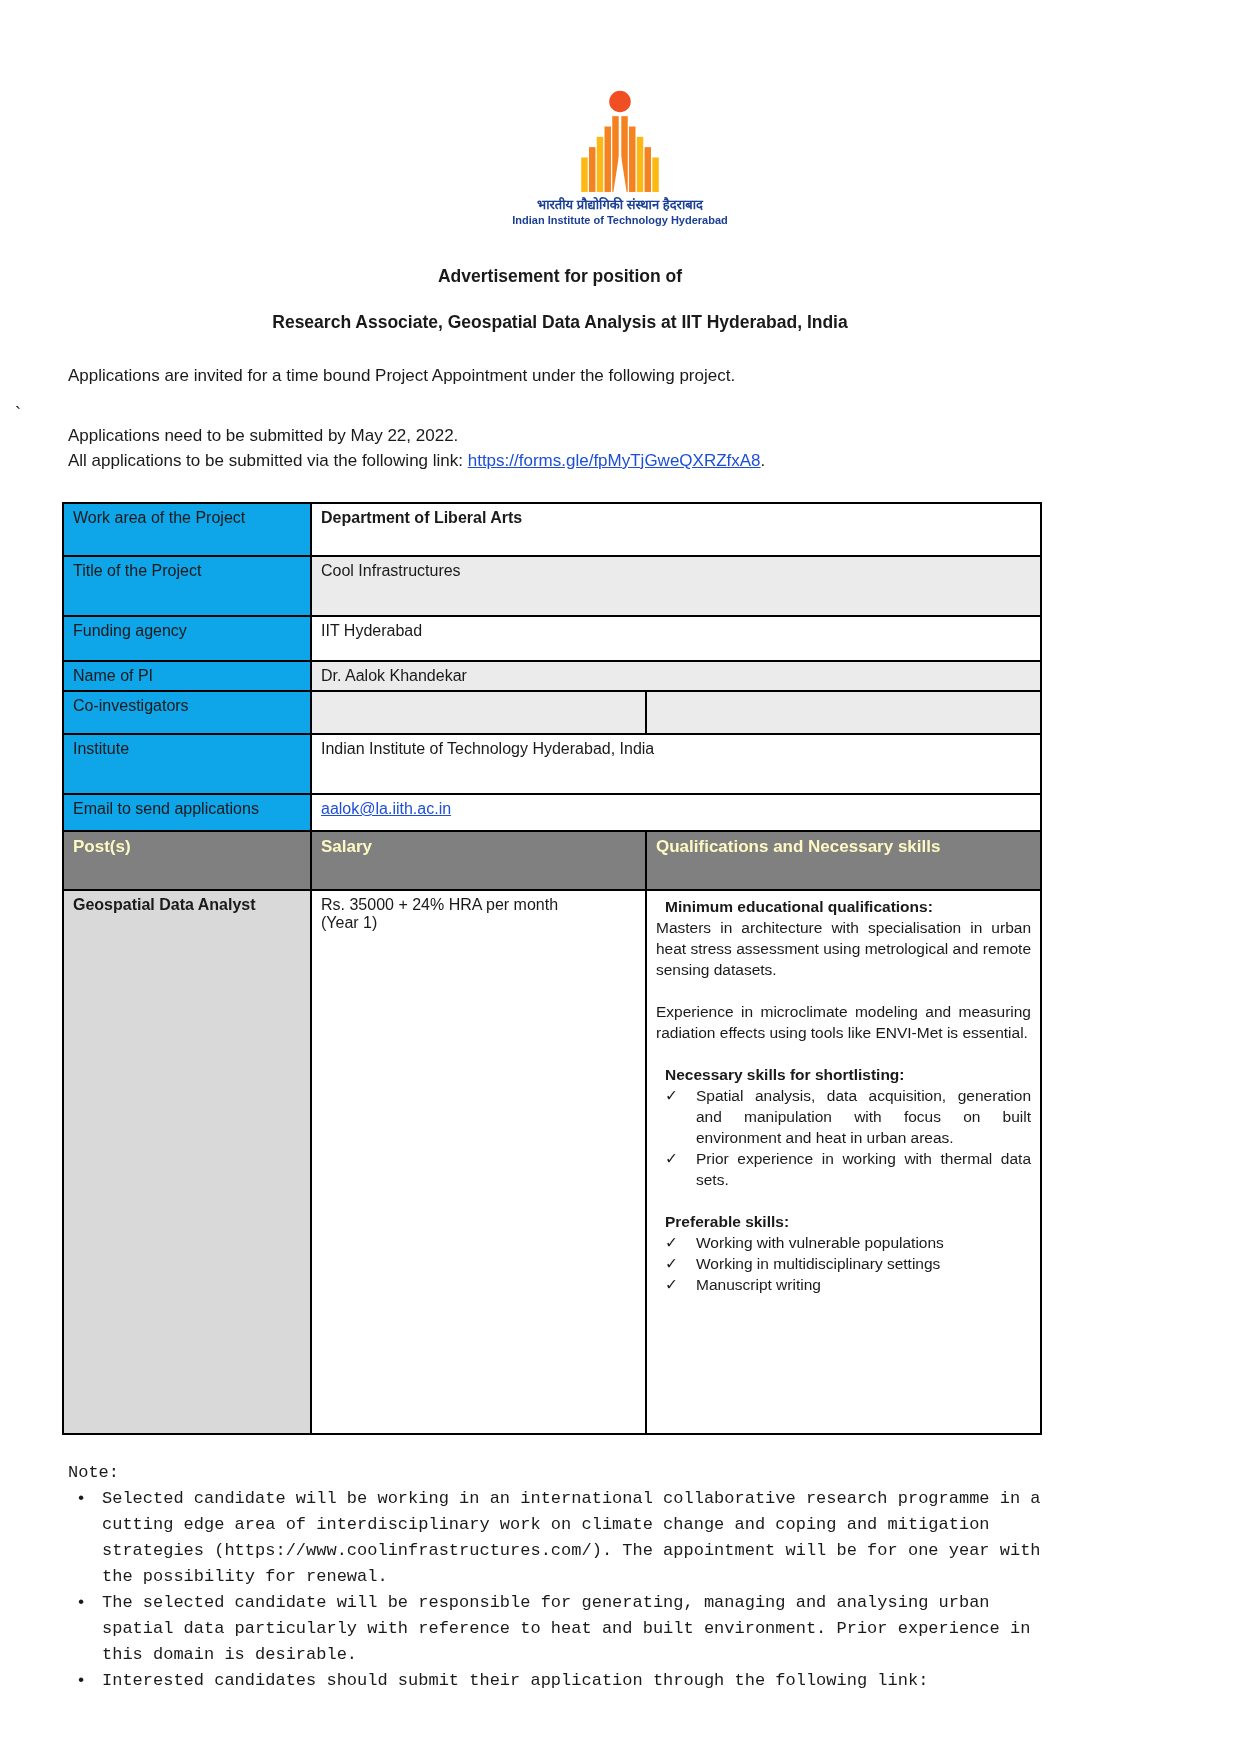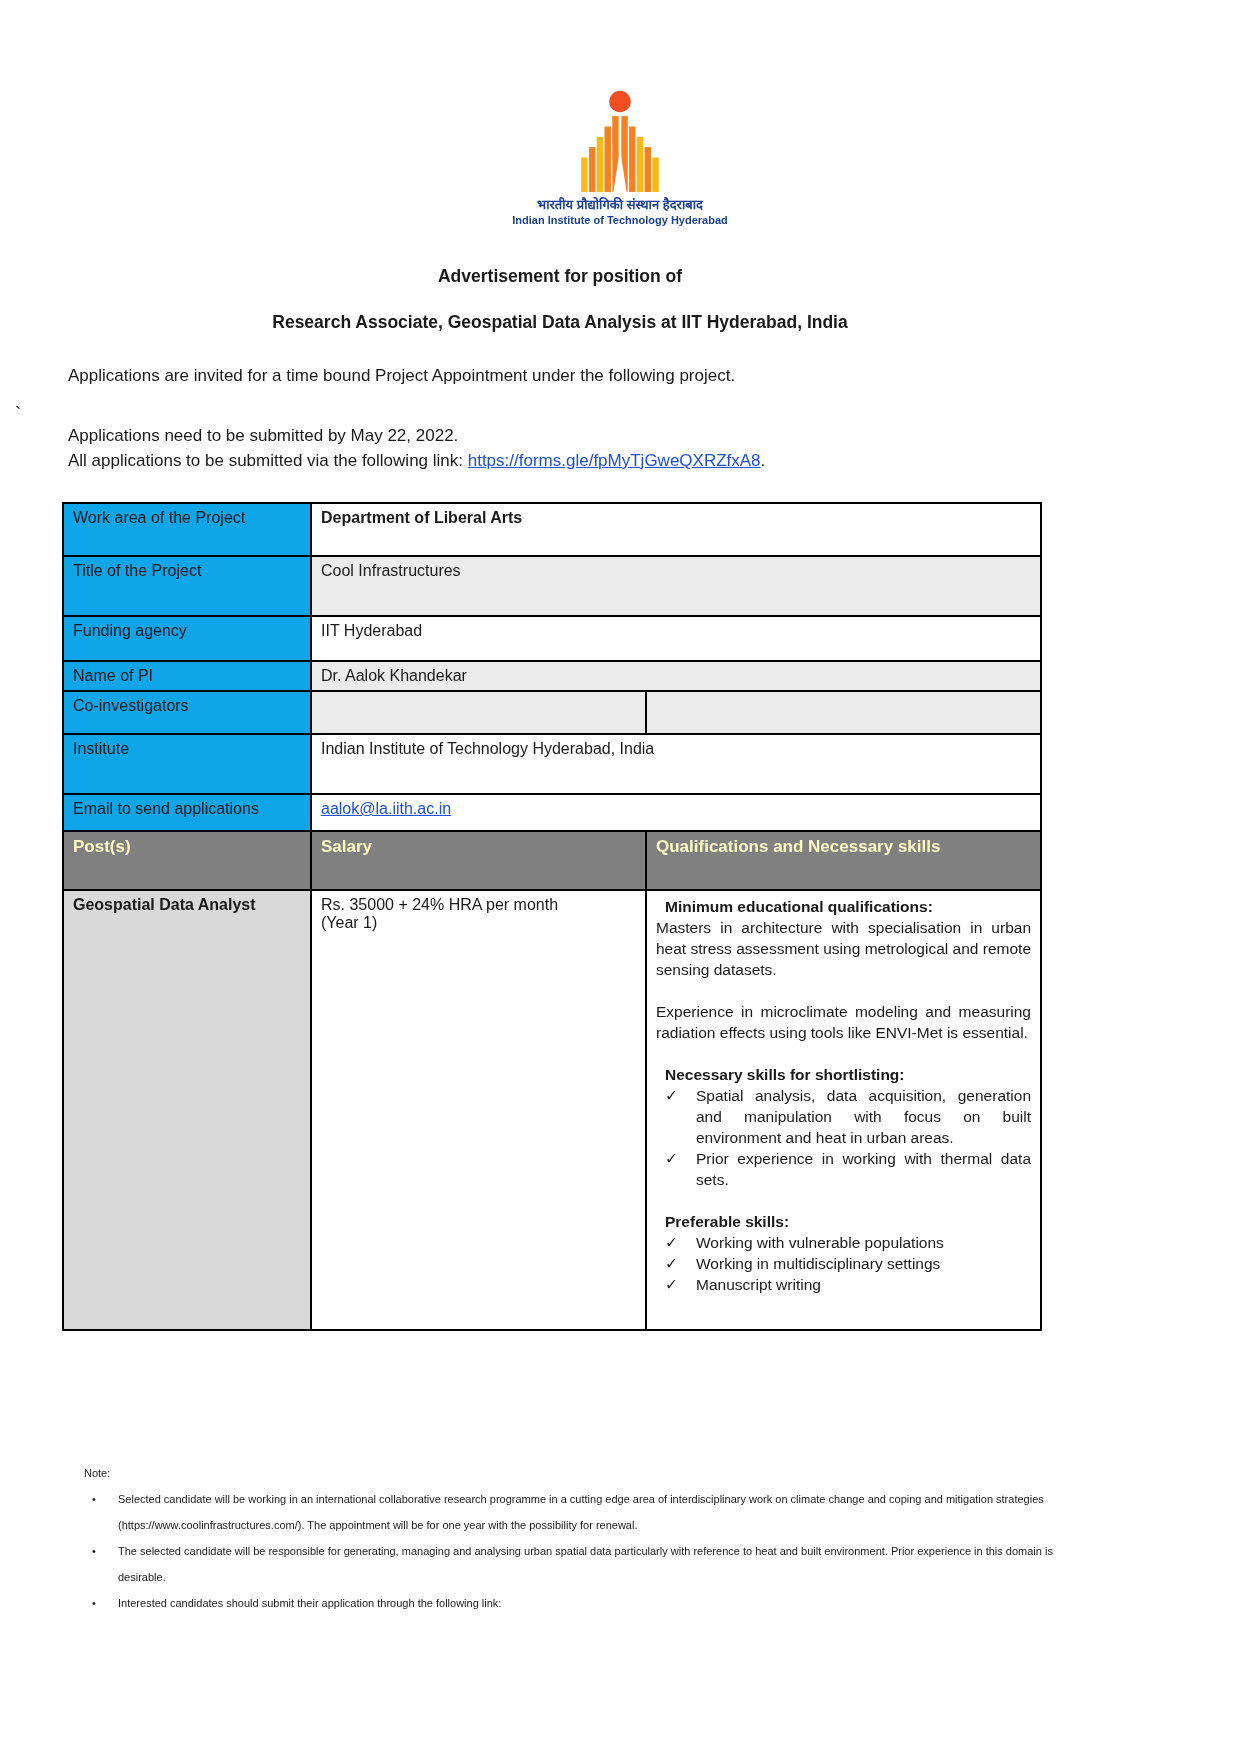--- a/index.html
+++ b/index.html
@@ -38,21 +38,21 @@
   
   td.qual-cell{padding:4px 4px 4px 2px;font-size:15.5px;line-height:21px;}
   .q-head{font-weight:bold;padding-left:9px;}
   .q-just{text-align:justify;margin:0;}
   .q-gap{height:21px;}
   .chk-row{display:flex;align-items:flex-start;padding-left:9px;}
   .chk{width:31px;flex:0 0 31px;}
   .chk-text{flex:1;text-align:justify;}
   .chk-text-plain{flex:1;}
   
-  .note{position:absolute;left:84px;top:1460px;width:1005px;font-size:11px;line-height:26px;}
+  .note{position:absolute;left:68px;top:1460px;width:1005px;font-size:17px;line-height:26px;font-family:Liberation Mono, monospace;}
   .note-head{margin-bottom:0;}
   .n-row{display:flex;align-items:flex-start;margin-left:8px;}
   .blt{width:26px;flex:0 0 26px;}
   .n-text{flex:1;max-width:945px;}
 </style>
 </head>
 <body>
 
 <div class="page">
 
@@ -120,21 +120,21 @@
       <td class="lbl">Email to send applications</td>
       <td class="val-white" colspan="2"><a class="blue-link" href="#">aalok@la.iith.ac.in</a></td>
     </tr>
 
     <tr class="hdr" style="height:59px;">
       <td>Post(s)</td>
       <td>Salary</td>
       <td>Qualifications and Necessary skills</td>
     </tr>
 
-    <tr style="height:440px;padding-left:13px;">
+    <tr style="height:544px;padding-left:13px;">
       <td class="post-cell">Geospatial Data Analyst</td>
       <td class="val-white">
         <div>Rs. 35000 + 24% HRA per month</div>
         <div>(Year 1)</div>
       </td>
       <td class="val-white qual-cell">
         <div class="q-head">Minimum educational qualifications:</div>
         <p class="q-just">Masters in architecture with specialisation in urban heat stress assessment using metrological and remote sensing datasets.</p>
         <div class="q-gap"></div>
         <p class="q-just">Experience in microclimate modeling and measuring radiation effects using tools like ENVI-Met is essential.</p>

